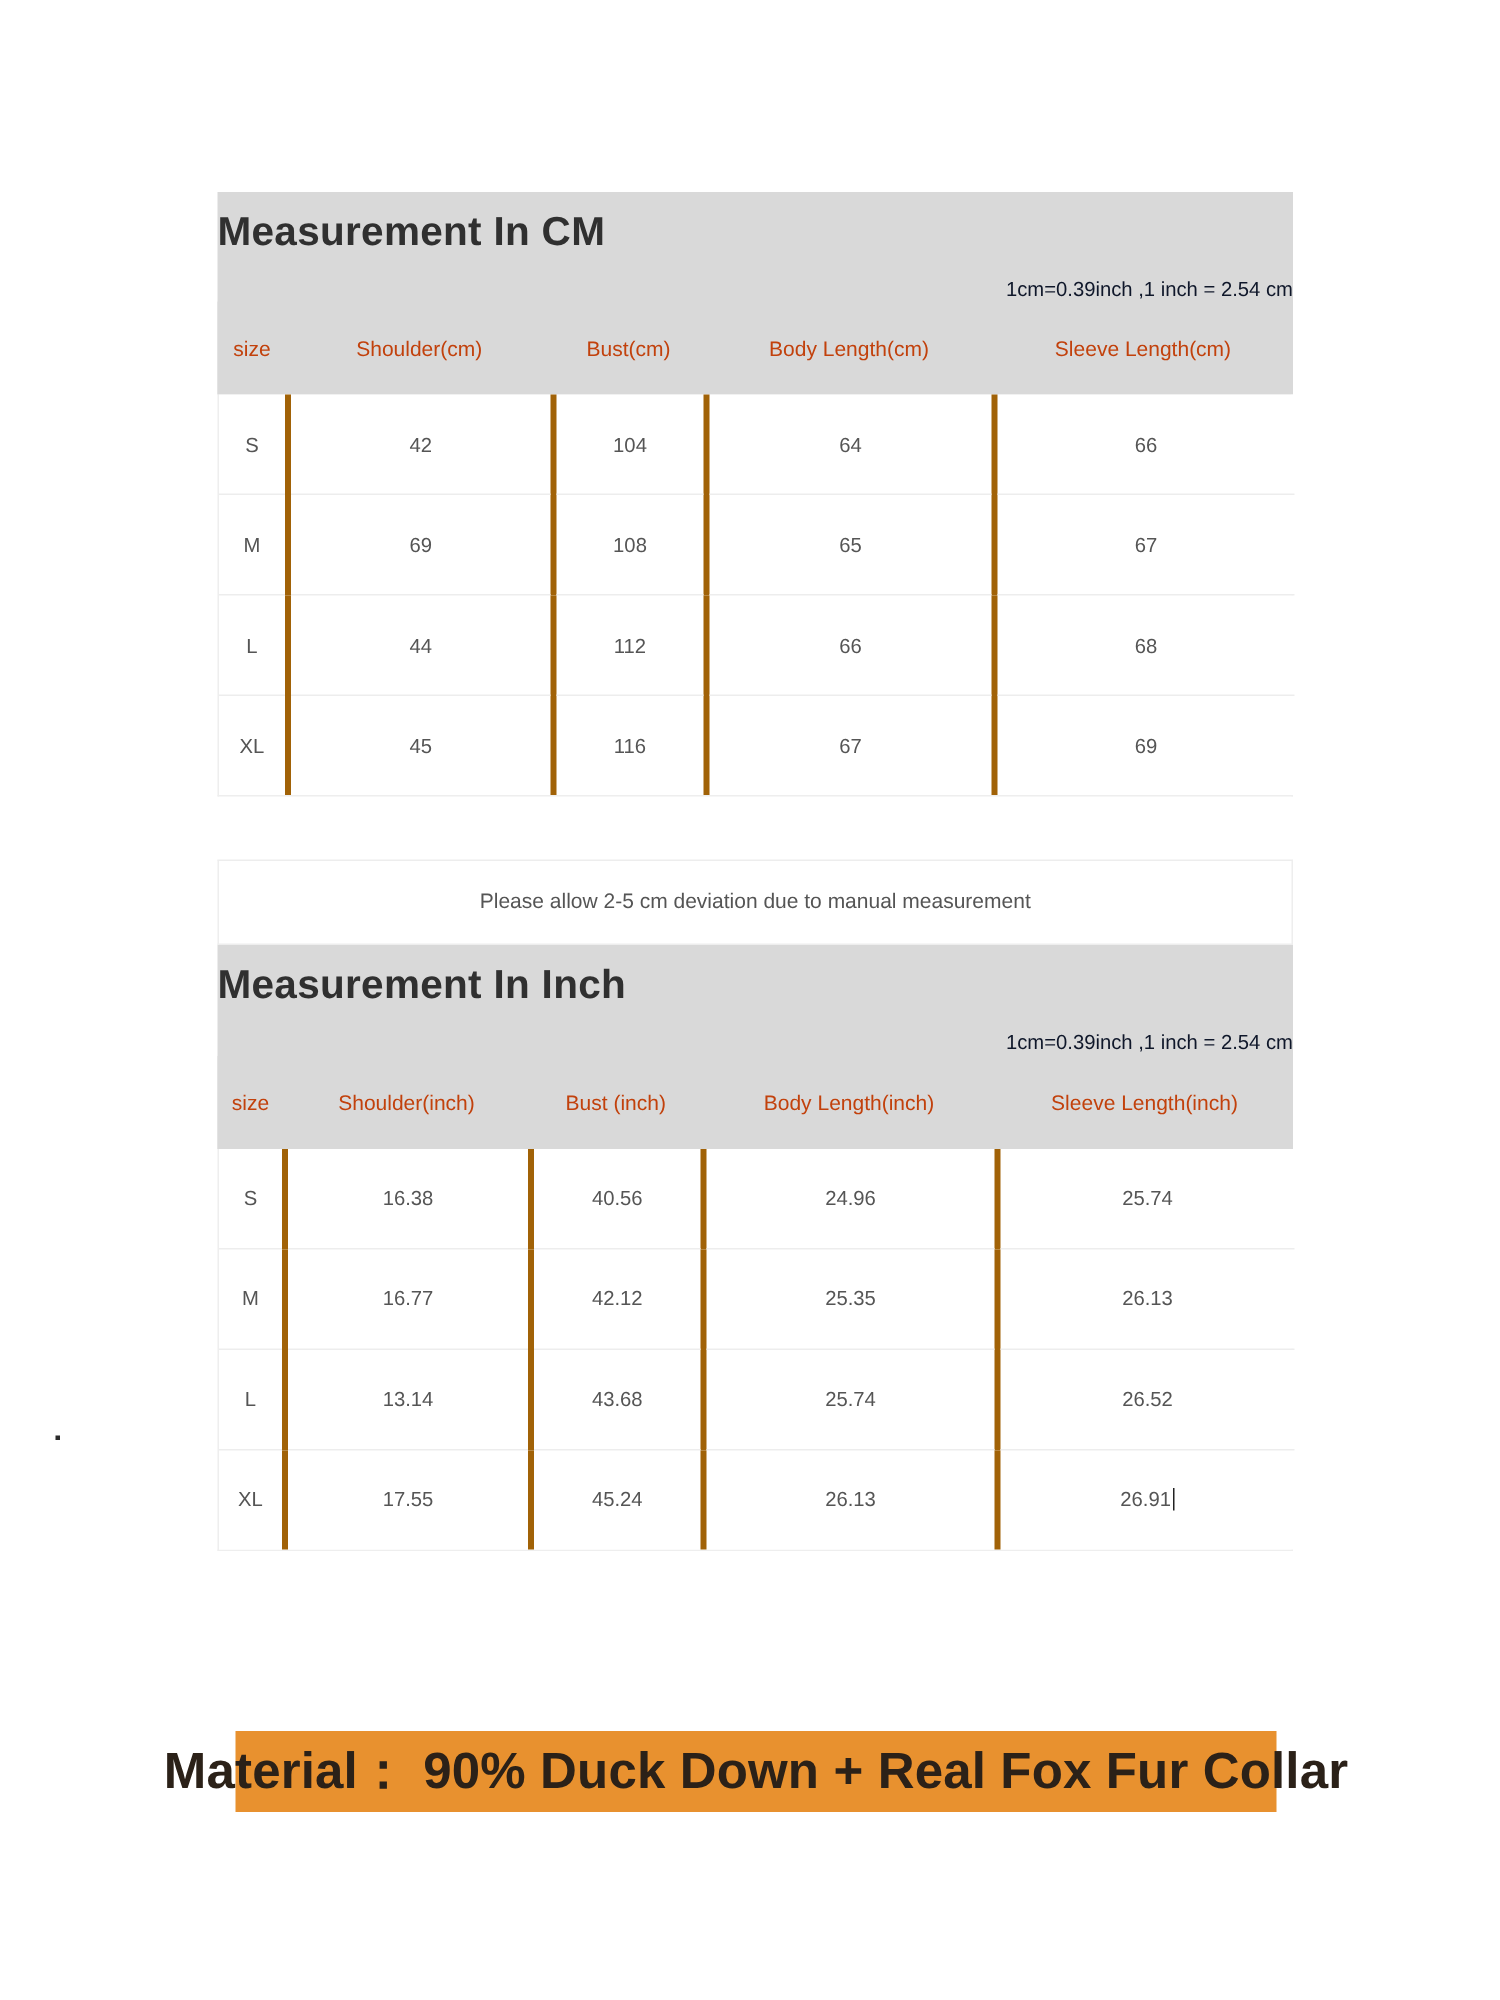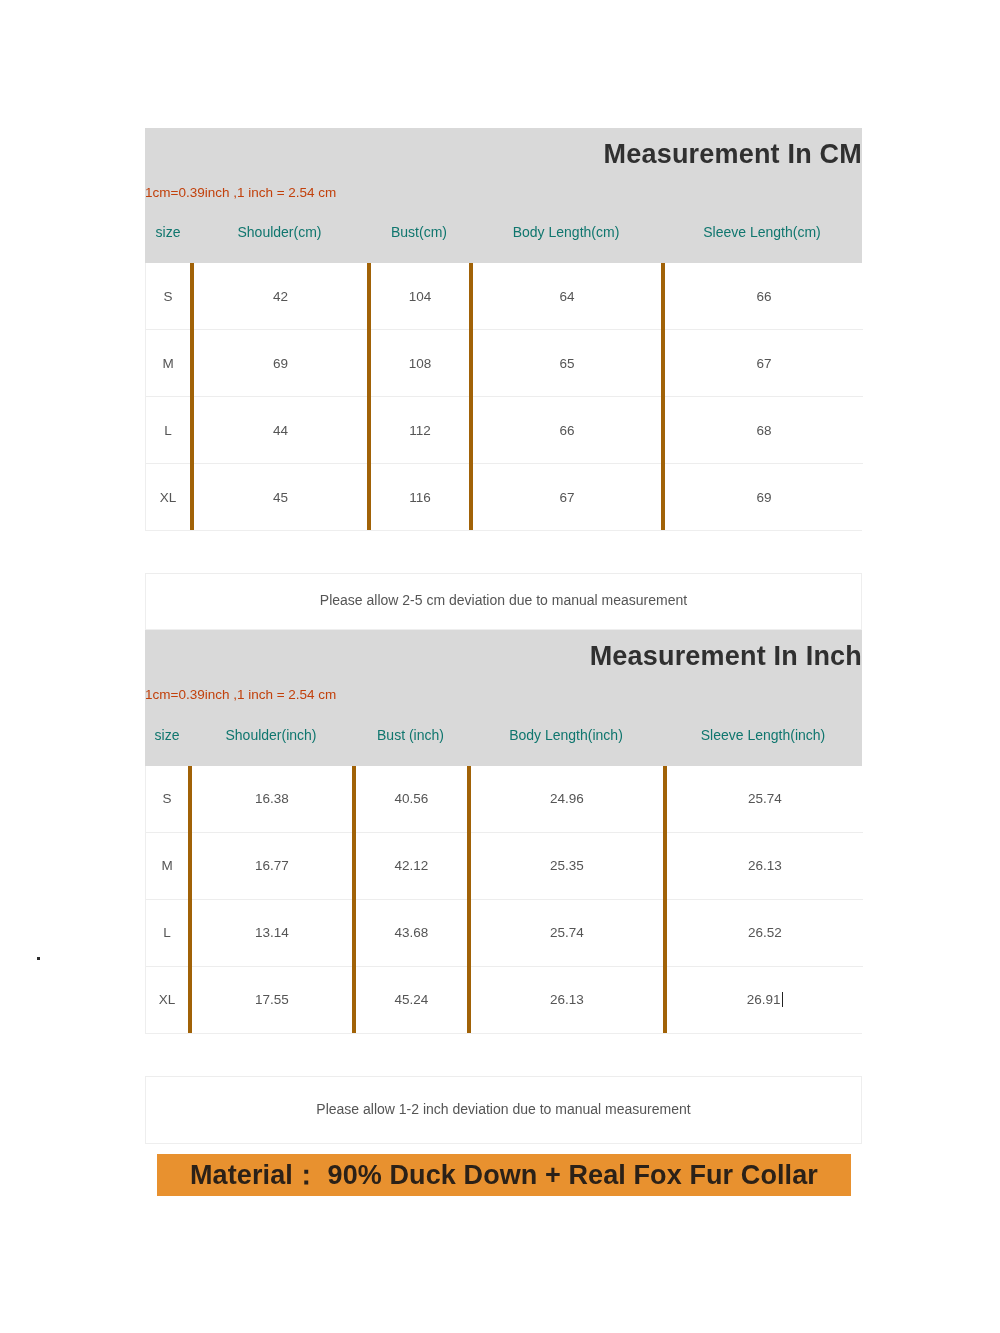--- a/index.html
+++ b/index.html
@@ -22,46 +22,46 @@
     width: 717px;
   }
 
   
   .band {
     background: #d9d9d9;
     width: 100%;
     box-sizing: border-box;
   }
   .band-title {
-    text-align: right;
+    text-align: left;
     font-size: 27px;
     font-weight: bold;
     color: #303030;
     letter-spacing: 0.2px;
     padding-top: 10px;
     line-height: 1.25;
   }
   .band-sub {
-    text-align: left;
+    text-align: right;
     font-size: 13.5px;
-    color: #c2410c;
+    color: #0f172a;
     padding-top: 12px;
     line-height: 1.3;
   }
 
   
   table.size-table {
     width: 100%;
     border-collapse: collapse;
     table-layout: fixed;
   }
   table.size-table th {
     font-weight: normal;
     font-size: 14px;
-    color: #0f766e;
+    color: #c2410c;
     background: #d9d9d9;
     text-align: center;
     border: none;
     padding: 0;
     height: 62px;
     vertical-align: middle;
   }
   table.size-table td {
     font-size: 13.5px;
     color: #555555;
@@ -111,24 +111,24 @@
     vertical-align: -3px;
     margin-left: 1px;
   }
 
   
   .material-banner {
     position: absolute;
     left: 157px;
     top: 1154px;
     width: 694px;
-    height: 42px;
+    height: 54px;
     background: #e8912f;
     color: #2b2118;
-    font-size: 27px;
+    font-size: 34px;
     font-weight: bold;
     letter-spacing: 0.1px;
     display: flex;
     align-items: center;
     justify-content: center;
     white-space: nowrap;
     box-sizing: border-box;
   }
 
   
@@ -273,23 +273,20 @@
           <td>XL</td>
           <td>17.55</td>
           <td>45.24</td>
           <td>26.13</td>
           <td><span>26.91</span><span class="cell-caret"></span></td>
         </tr>
       </tbody>
     </table>
   </div>
 
-  <div class="note-block single">
-    <div>Please allow 1-2 inch deviation due to manual measurement</div>
-  </div>
 
 </div>
 
 <div class="material-banner">
   <span>Material： 90% Duck Down + Real Fox Fur Collar</span>
 </div>
 
 <div class="speck"></div>
 
 </body></html>

